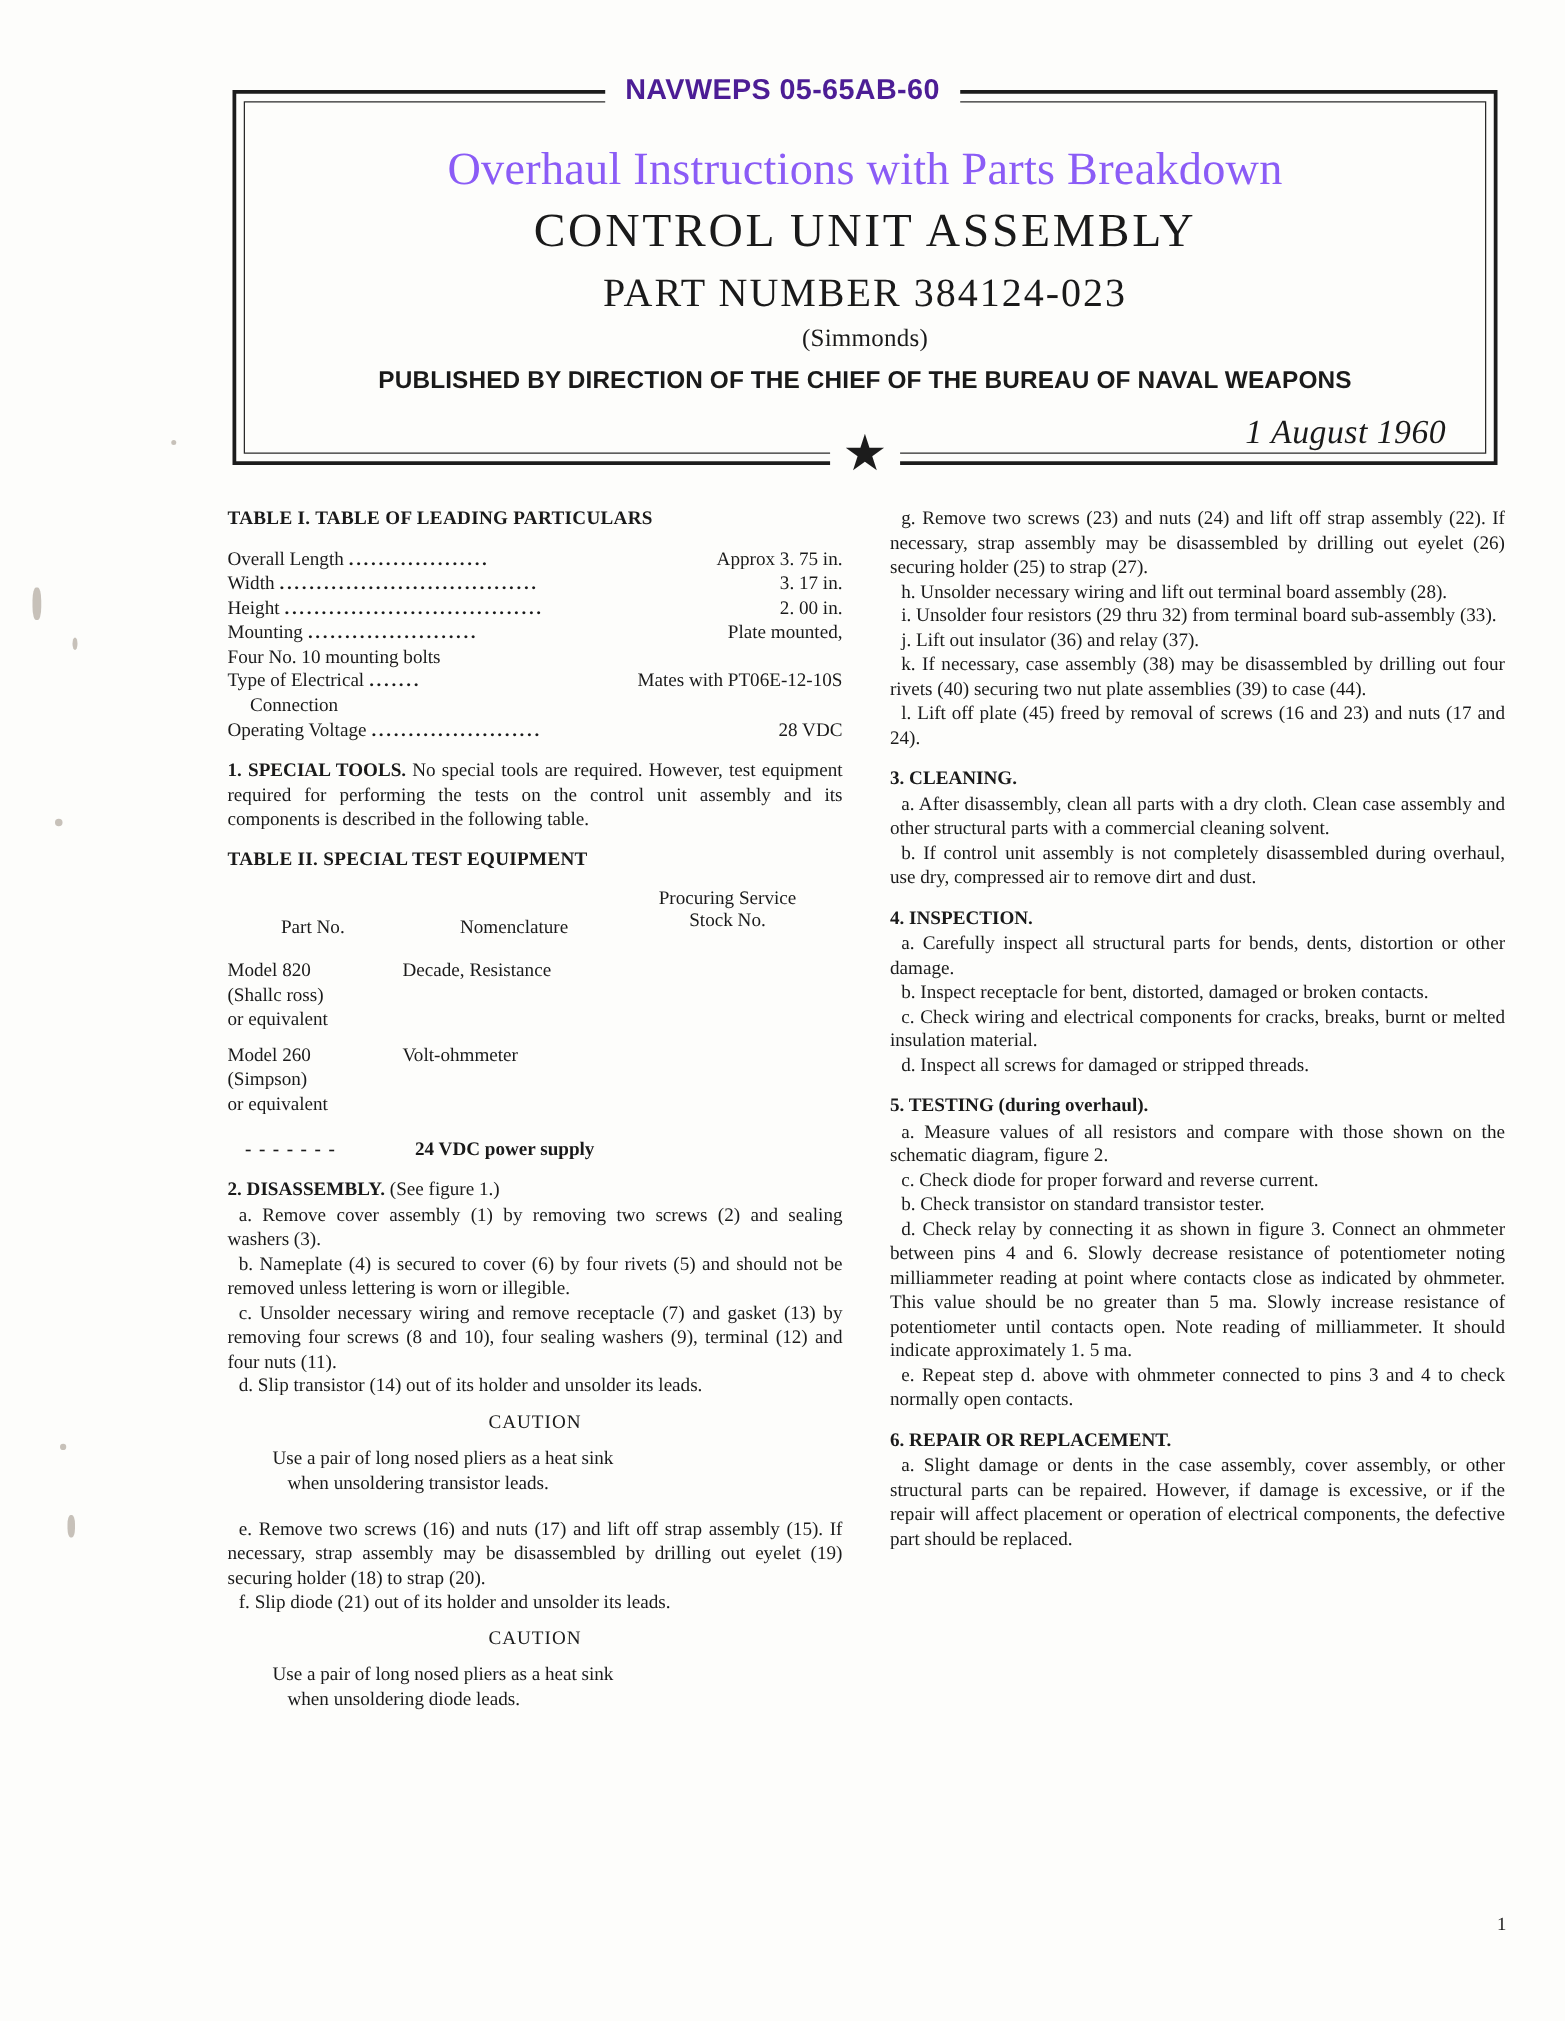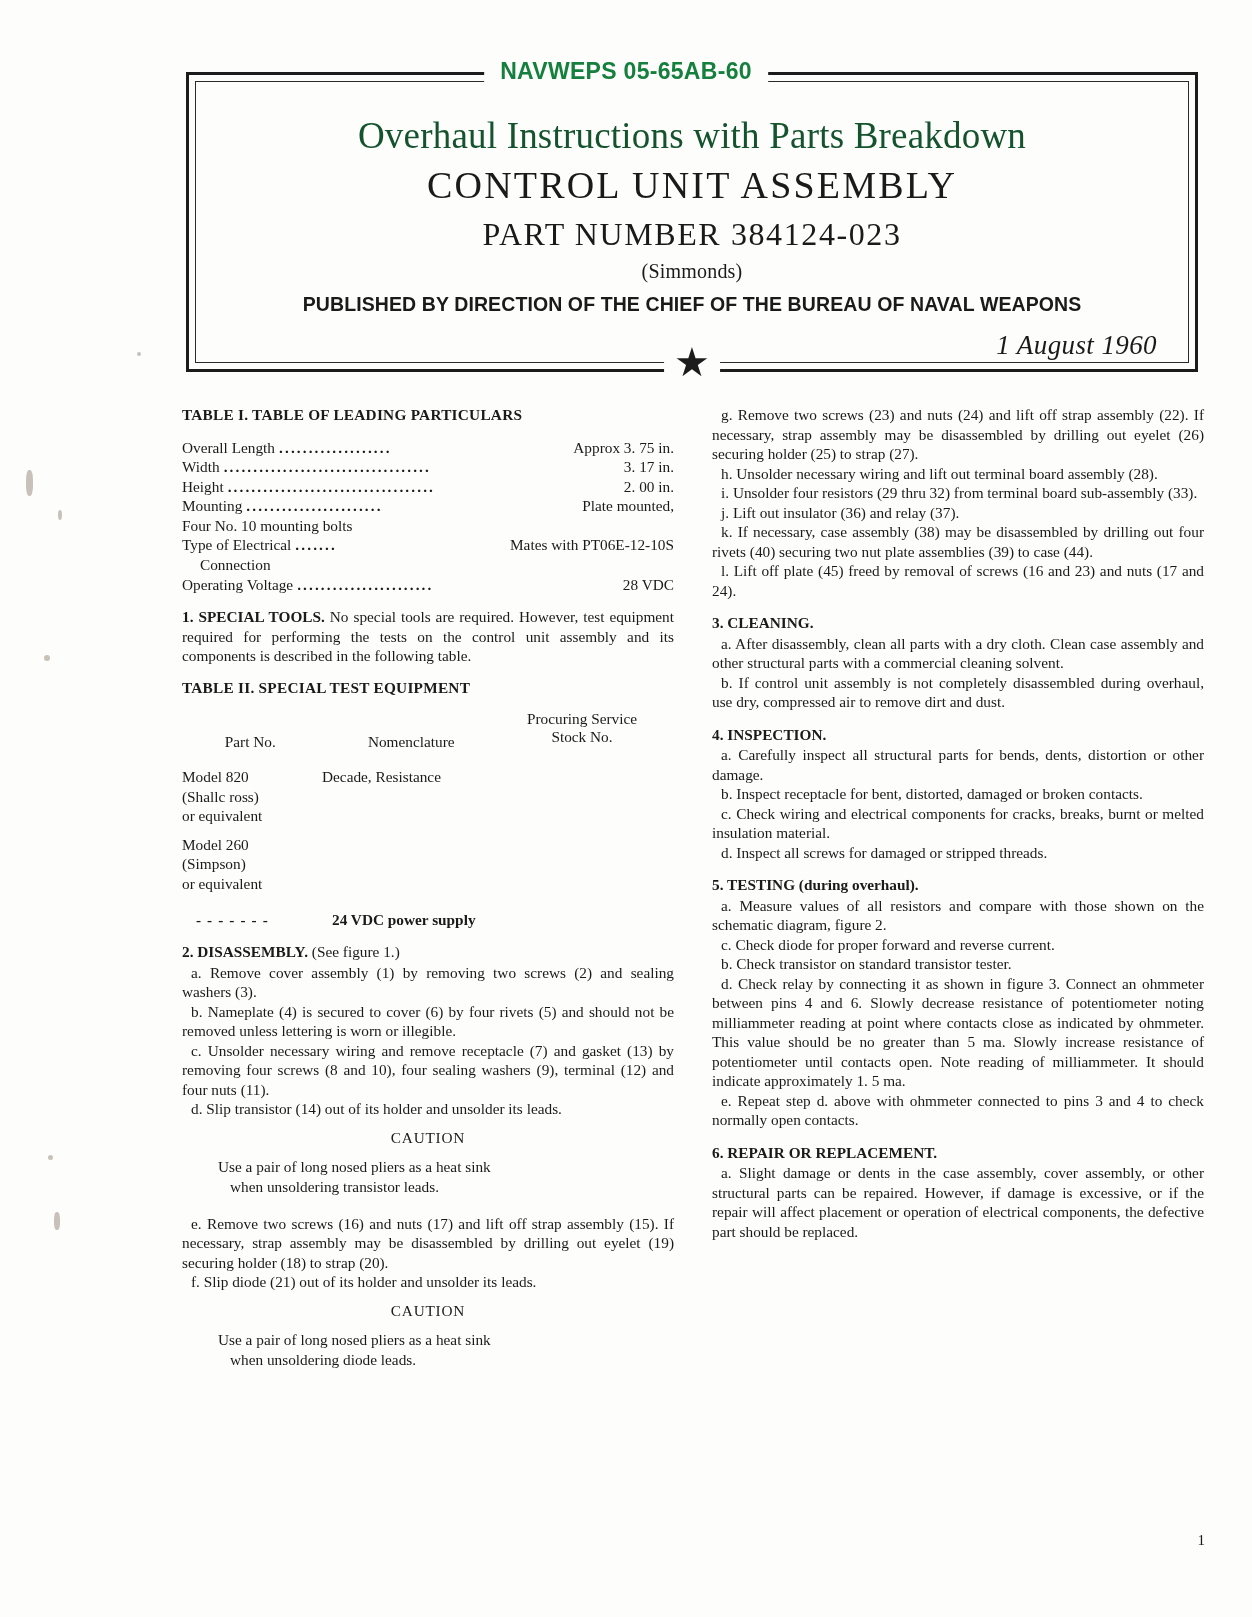--- a/index.html
+++ b/index.html
@@ -55,37 +55,37 @@
     top: 58px;
     transform: translateX(-50%);
     background: #fdfdfb;
     padding: 0 16px;
     font-family: "Liberation Sans", "DejaVu Sans", sans-serif;
     font-weight: bold;
     font-size: 23px;
     letter-spacing: .3px;
     white-space: nowrap;
     z-index: 5;
-    color: #15803d;
+    color: #4c1d95;
   }
 
   .title-inner {
     position: absolute;
     left: 0; right: 0;
     top: 40px;
     text-align: center;
     padding: 0 28px;
   }
 
   .t-line1 {
     font-size: 37px;
     letter-spacing: .2px;
     line-height: 1.12;
     white-space: nowrap;
-    color: #14532d;
+    color: #8b5cf6;
     text-align: center;
   }
   .t-line2 {
     font-size: 38px;
     letter-spacing: 2.2px;
     line-height: 1.22;
     margin-top: 6px;
     white-space: nowrap;
   }
   .t-line3 {
@@ -353,20 +353,21 @@
       <div class="c2">Decade, Resistance</div>
       <div class="c3"></div>
     </div>
 
     <div class="t2row">
       <div class="c1">
         <span>Model 260</span>
         <span class="sub">(Simpson)</span>
         <span class="sub">or equivalent</span>
       </div>
+      <div class="c2">Volt-ohmmeter</div>
       <div class="c3"></div>
     </div>
 
     <div class="t2row dash">
       <div class="c1">- - - - - - -</div>
       <div class="c2">24 VDC power supply</div>
       <div class="c3"></div>
     </div>
 
     <p class="para sec noindent">

